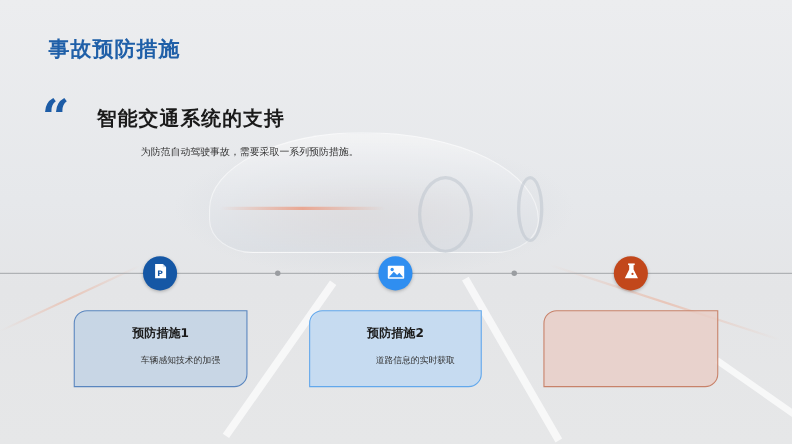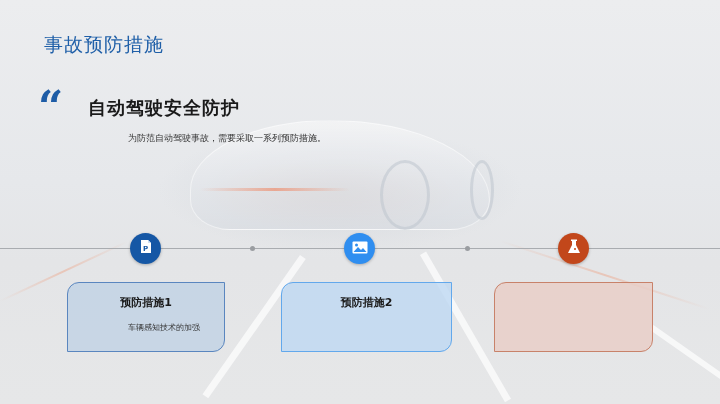--- a/index.html
+++ b/index.html
@@ -22,21 +22,21 @@
     position: absolute; left: 190px; top: 120px; width: 300px; height: 110px;
     border-radius: 140px 160px 40px 40px / 70px 80px 30px 30px;
     background: linear-gradient(180deg, rgba(250,250,251,0.55), rgba(215,219,225,0.55));
     border: 1px solid rgba(255,255,255,0.5);
   }
   .car-light { position: absolute; left: 200px; top: 188px; width: 150px; height: 3px; border-radius: 2px; background: linear-gradient(90deg, rgba(240,120,80,0), rgba(240,120,80,0.55), rgba(240,120,80,0)); }
   .wheel { position: absolute; border-radius: 50%; border: 3px solid rgba(190,196,205,0.55); }
 
   .page-title {
     position: absolute; left: 44px; top: 32px;
-    font-size: 19px; font-weight: normal; color: #1f5fa8; letter-spacing: 1px;
+    font-size: 19px; font-weight: bold; color: #1f5fa8; letter-spacing: 1px;
   }
   .quote-mark {
     position: absolute; left: 38px; top: 86px;
     font-family: "DejaVu Serif", serif; font-size: 44px; font-weight: bold; color: #1d5ca6; line-height: 1;
   }
   .section-title {
     position: absolute; left: 88px; top: 96px;
     font-size: 18px; font-weight: bold; color: #1a1a1a; letter-spacing: 1px;
   }
   .section-desc {
@@ -72,21 +72,21 @@
 <div class="streak" style="left:0;top:300px;width:140px;transform:rotate(-25deg);"></div>
 <div class="streak" style="left:500px;top:240px;width:220px;transform:rotate(18deg);"></div>
 <div class="car"></div>
 <div class="car-light"></div>
 <div class="wheel" style="left:380px;top:160px;width:50px;height:70px;"></div>
 <div class="wheel" style="left:470px;top:160px;width:24px;height:60px;"></div>
 
 <div class="page-title">事故预防措施</div>
 
 <div class="quote-mark">“</div>
-<div class="section-title">自动驾驶安全防护</div>
+<div class="section-title">智能交通系统的支持</div>
 <div class="section-desc">为防范自动驾驶事故，需要采取一系列预防措施。</div>
 
 <div class="timeline"></div>
 <div class="t-dot" style="left:250px;"></div>
 <div class="t-dot" style="left:465px;"></div>
 
 <div class="icon-circle" style="left:130px;background:#1557a5;">
   <span>
     <svg width="12" height="15" viewBox="0 0 12 15">
       <path d="M1 1 H8 L11 4 V14 H1 Z" fill="#ffffff"></path>
@@ -113,17 +113,18 @@
       <path d="M5 2 V6 L1 14 H13 L9 6 V2 Z" fill="#ffffff"></path>
       <circle cx="8" cy="10" r="1" fill="#c2471b"></circle>
     </svg>
   </span>
 </div>
 
 <div class="card" style="left:67px;width:158px;background:rgba(190,208,228,0.75);border-color:#5a86bf;">
   <div class="card-title">预防措施1</div>
   <div class="card-desc">车辆感知技术的加强</div>
 </div>
-<div class="card" style="left:281px;width:171px;background:rgba(190,216,242,0.8);border-color:#62a8ec;">
+<div class="card" style="left:281px;width:157px;background:rgba(190,216,242,0.8);border-color:#62a8ec;">
   <div class="card-title">预防措施2</div>
+  <div class="card-desc">道路信息的实时获取</div>
 </div>
 <div class="card" style="left:494px;width:159px;background:rgba(232,205,198,0.8);border-color:#c8826a;">
 </div>
 
 </body></html>

